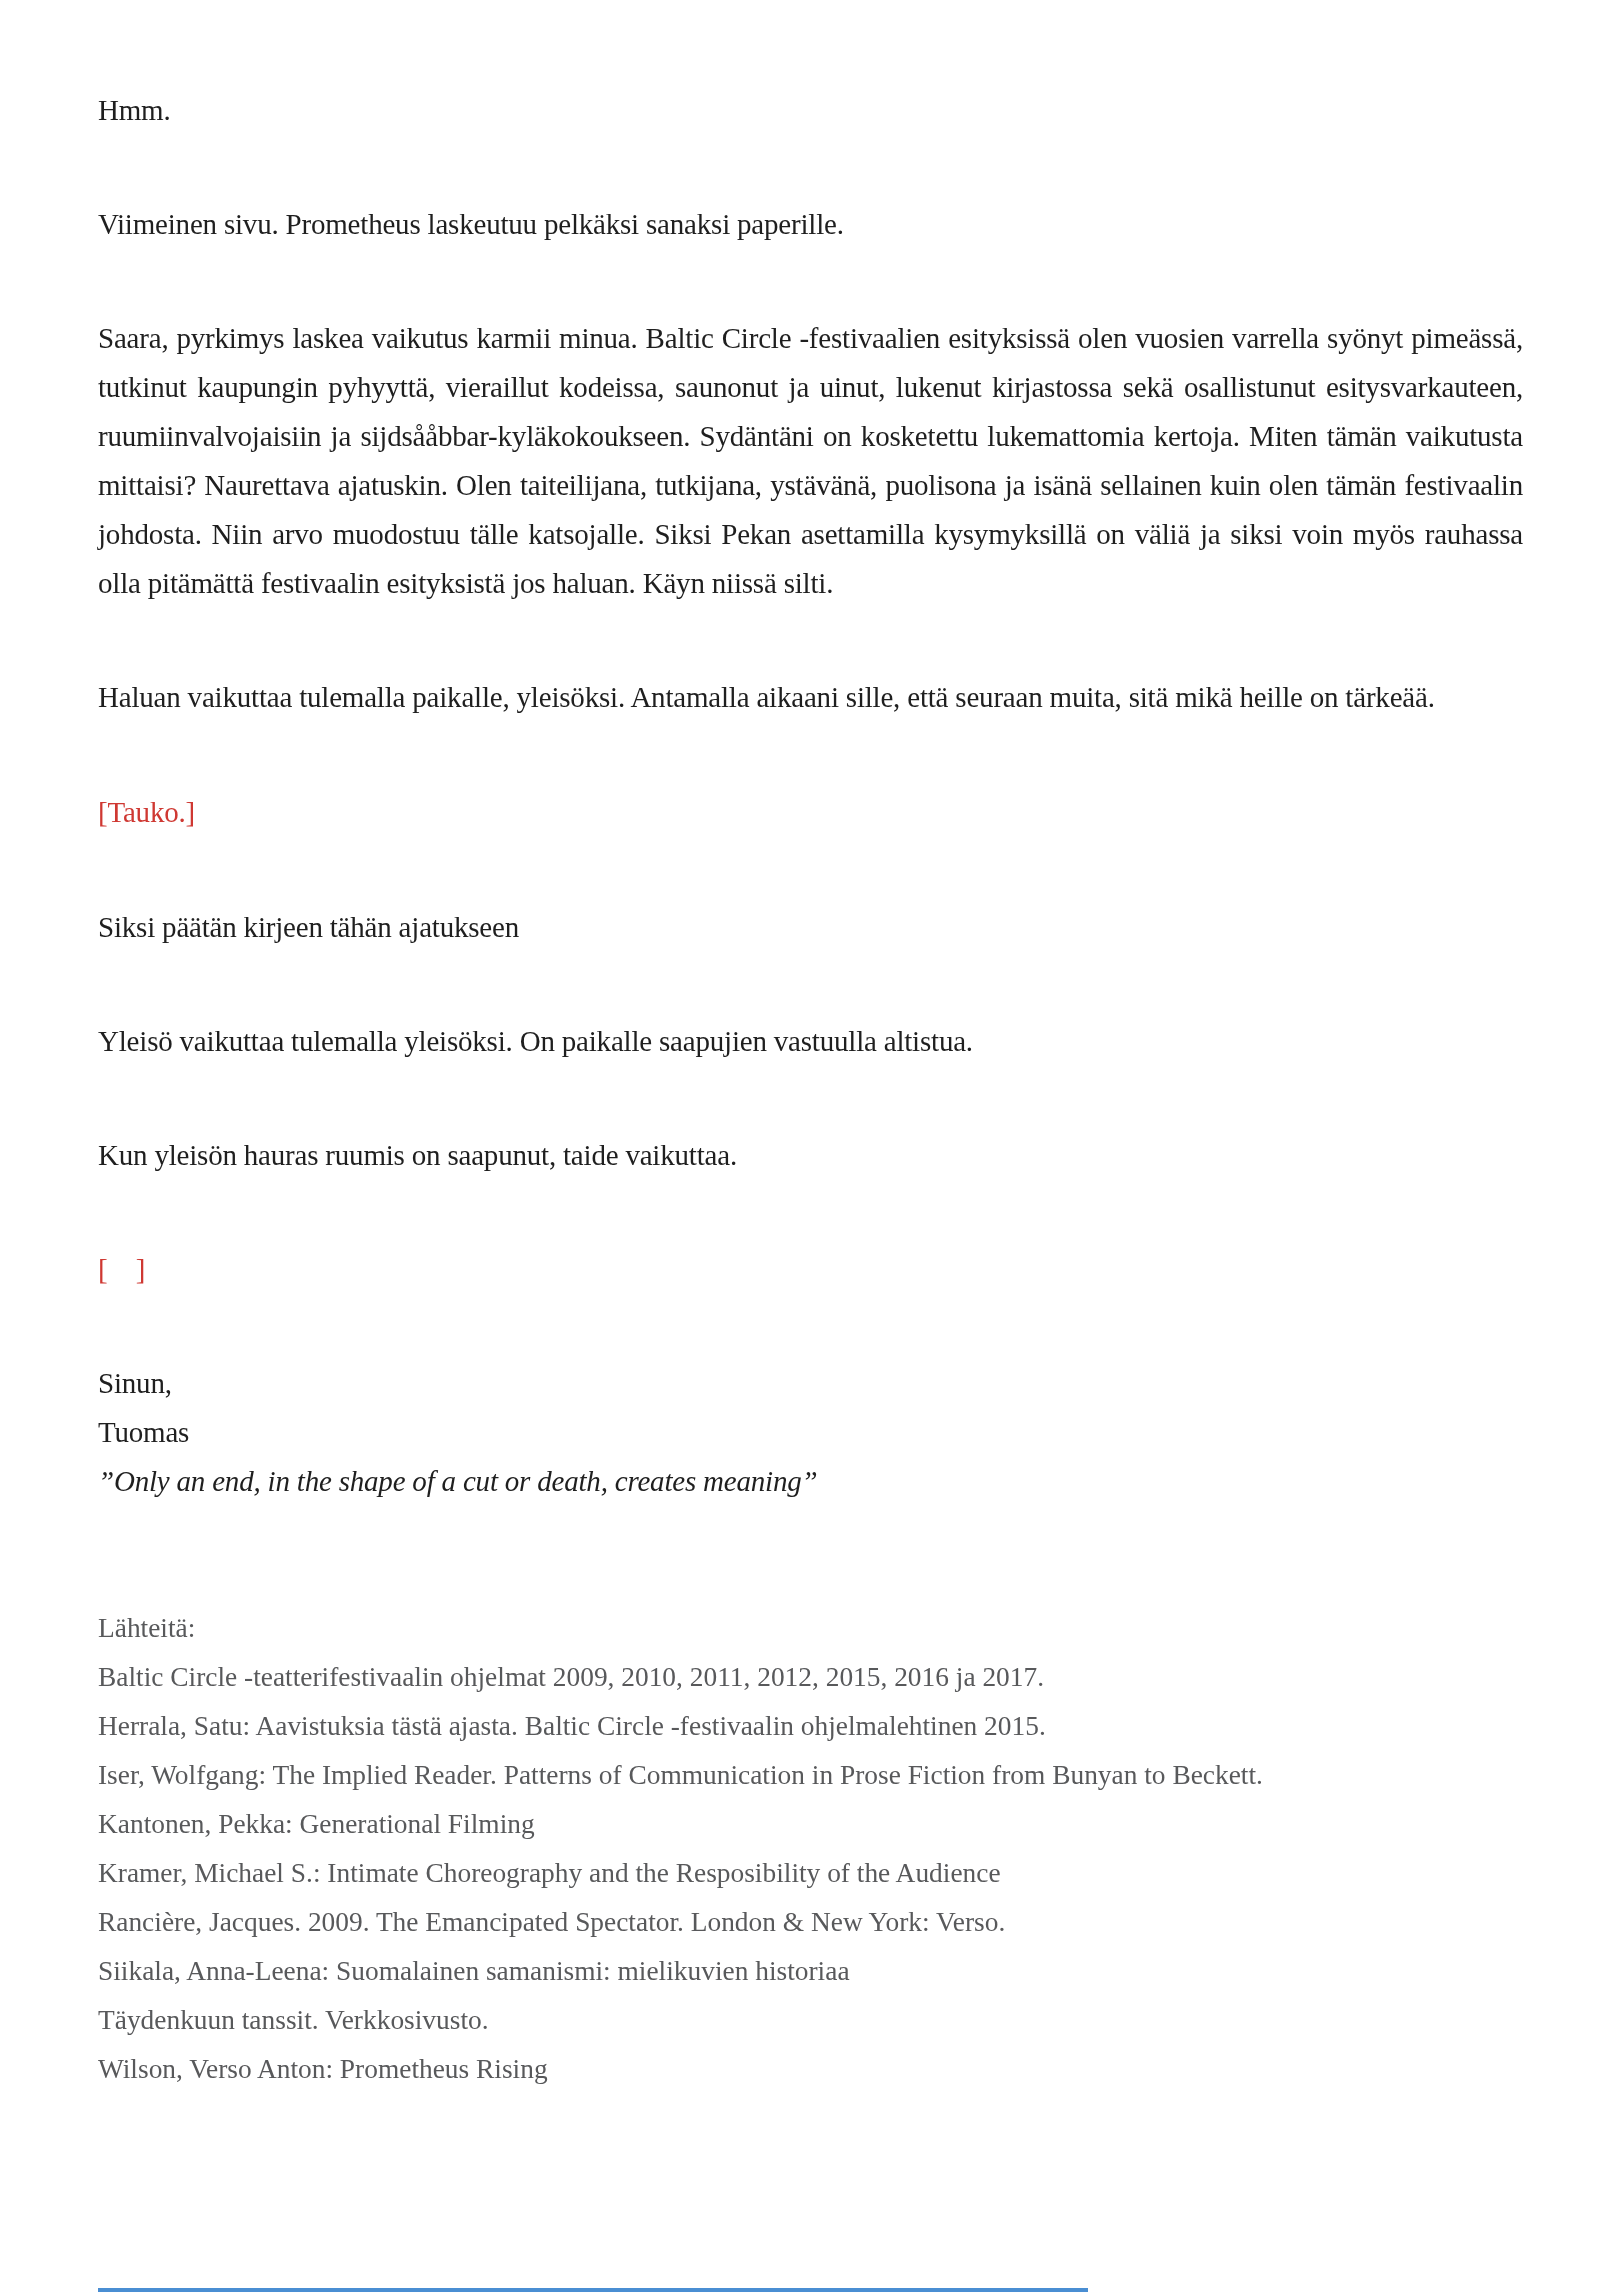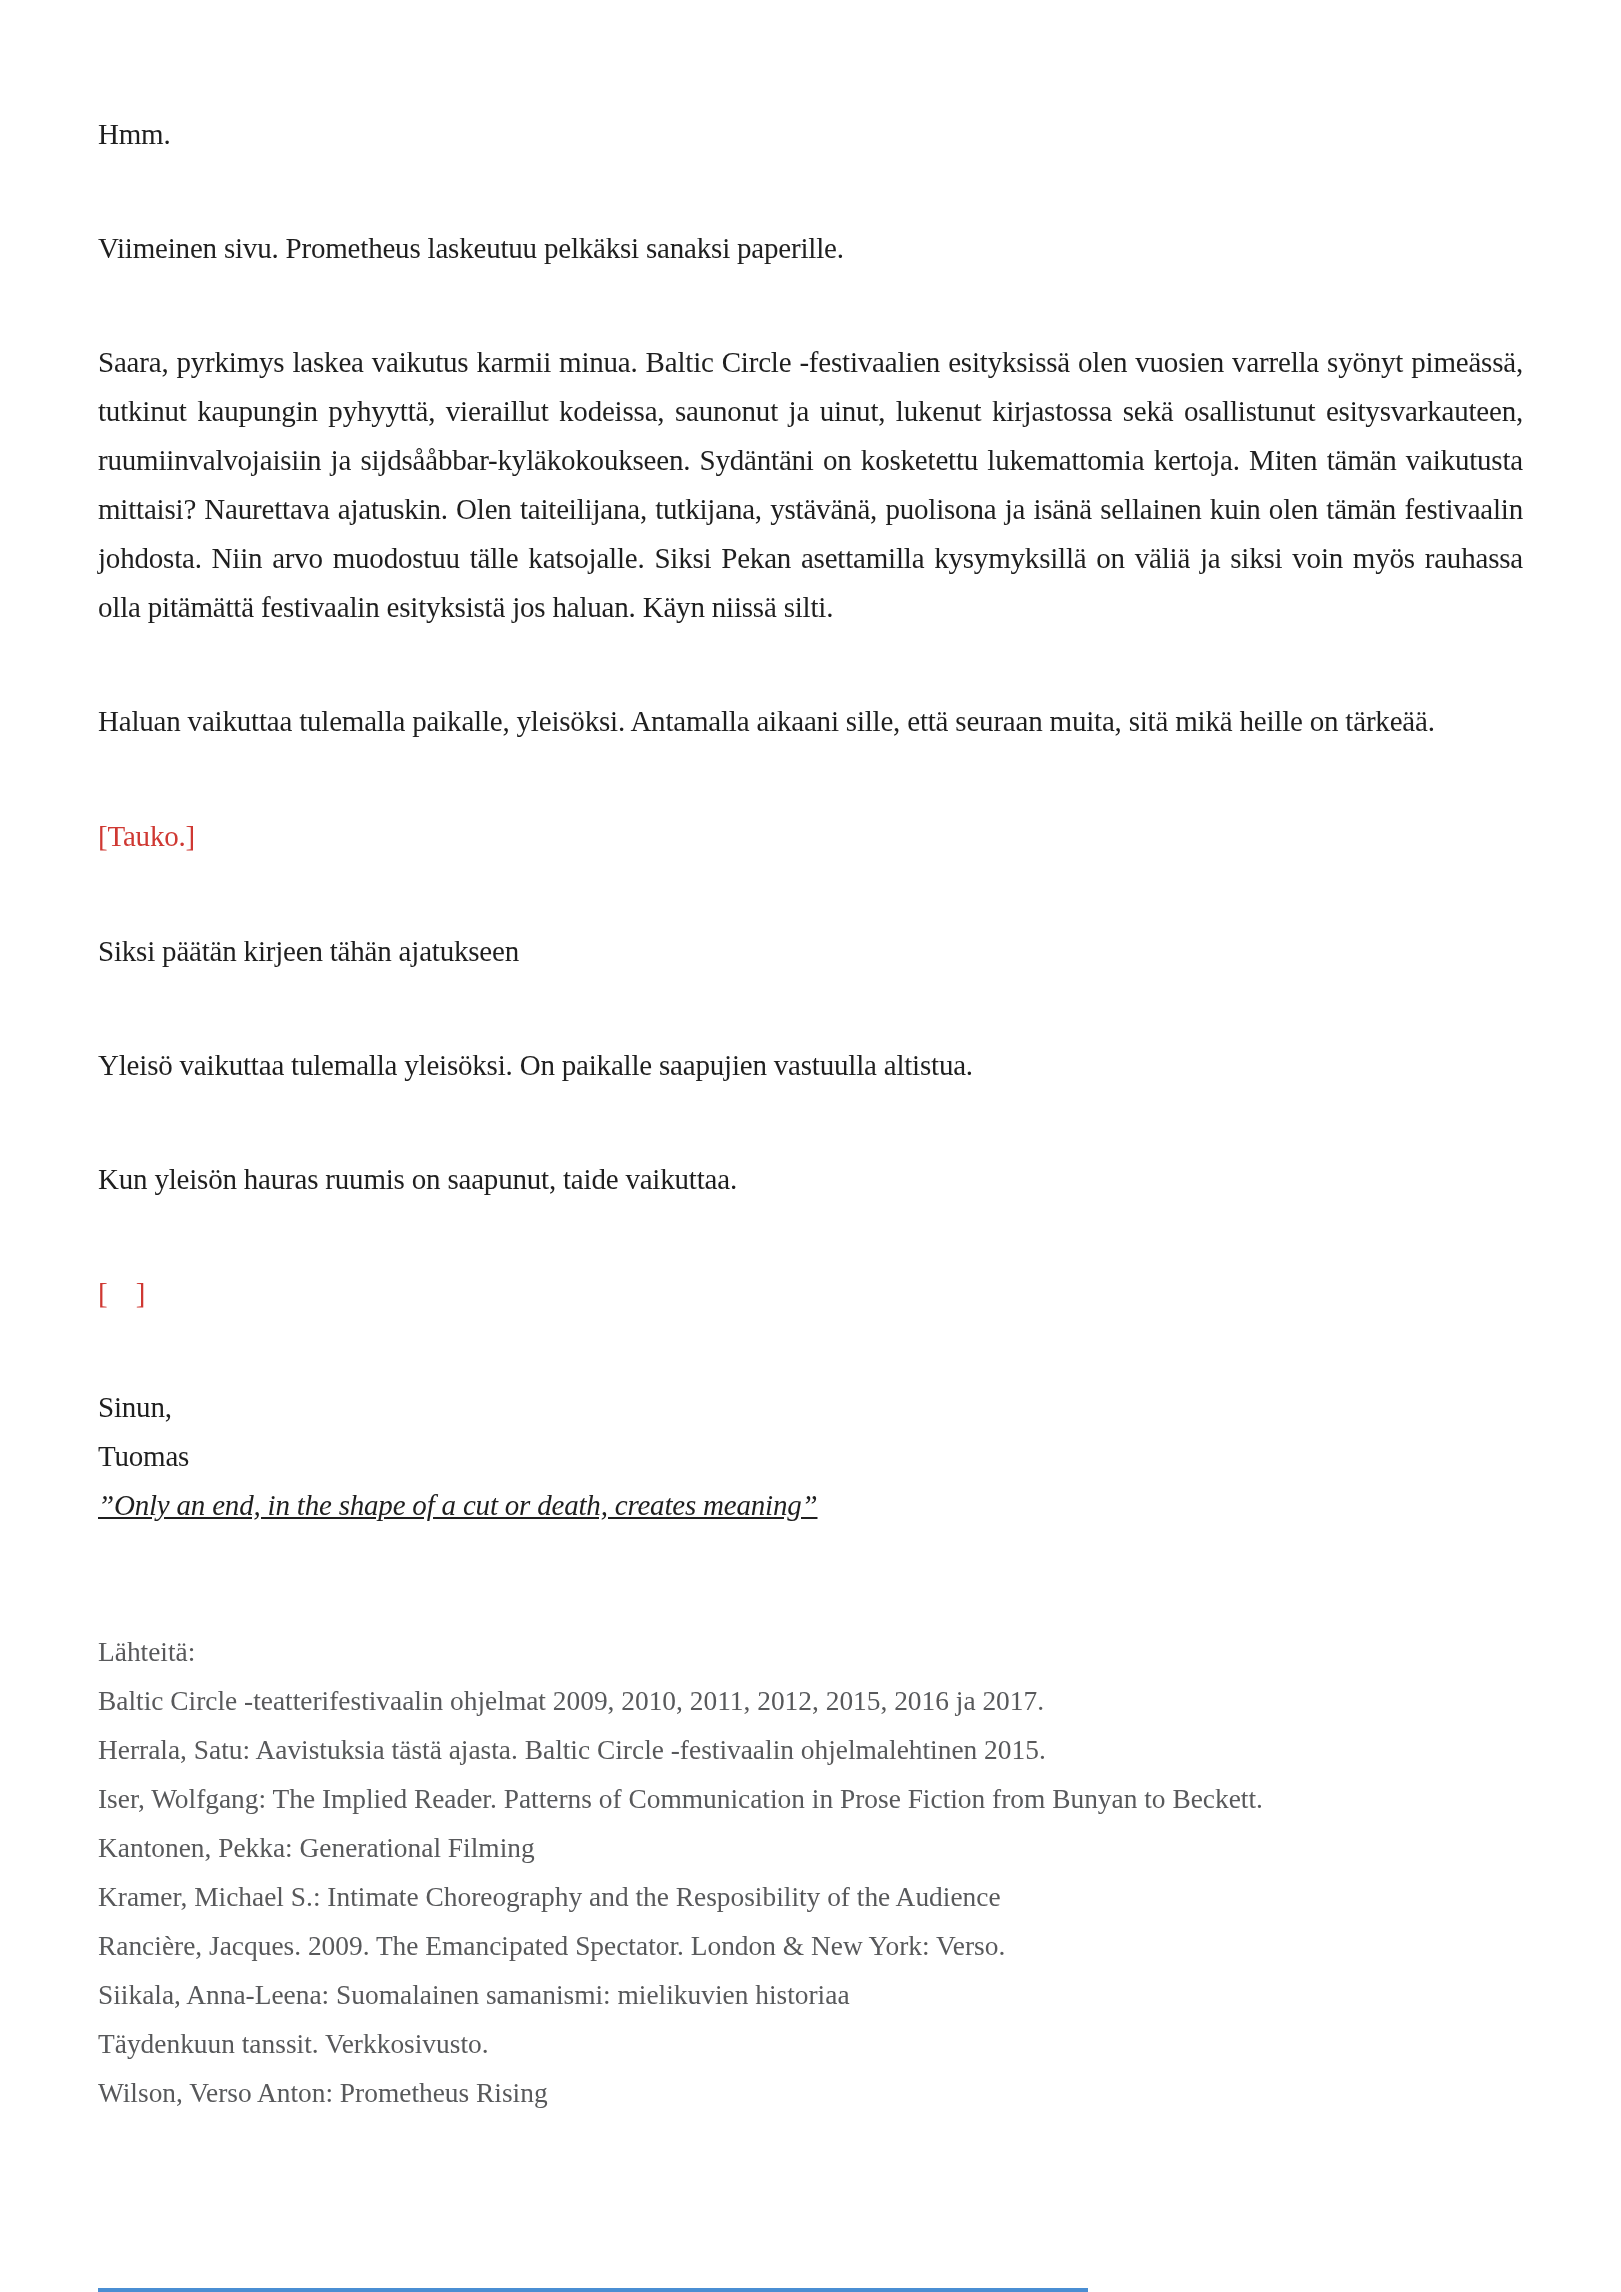--- a/index.html
+++ b/index.html
@@ -9,36 +9,36 @@
     --bar-blue:#4a8ed3;
   }
   html,body{margin:0;padding:0;background:#ffffff;}
   .page{
     position:relative;
     width:1621px;
     height:2293px;
     margin:0 auto;
     background:#ffffff;
     box-sizing:border-box;
-    padding:110px 98px 0 98px;
+    padding:86px 98px 0 98px;
     font-family:"Liberation Serif","DejaVu Serif",serif;
     color:var(--body-text);
     overflow:hidden;
   }
   .line, .para{
     font-size:29px;
     line-height:49px;
     margin:0;
     letter-spacing:-0.2px;
   }
   .para{ text-align:justify; }
   .mt-1{ margin-top:65px; }
   .mt-2{ margin-top:66px; }
   .red{ color:var(--accent-red); }
-  .italic{ font-style:italic;text-decoration:underline; }
+  .italic{ font-style:italic; }
   .sources{
     margin-top:98px;
     color:var(--source-text);
   }
   .sources .line{
     font-size:27.4px;
     line-height:49px;
     letter-spacing:0;
   }
   .bottom-bar{

